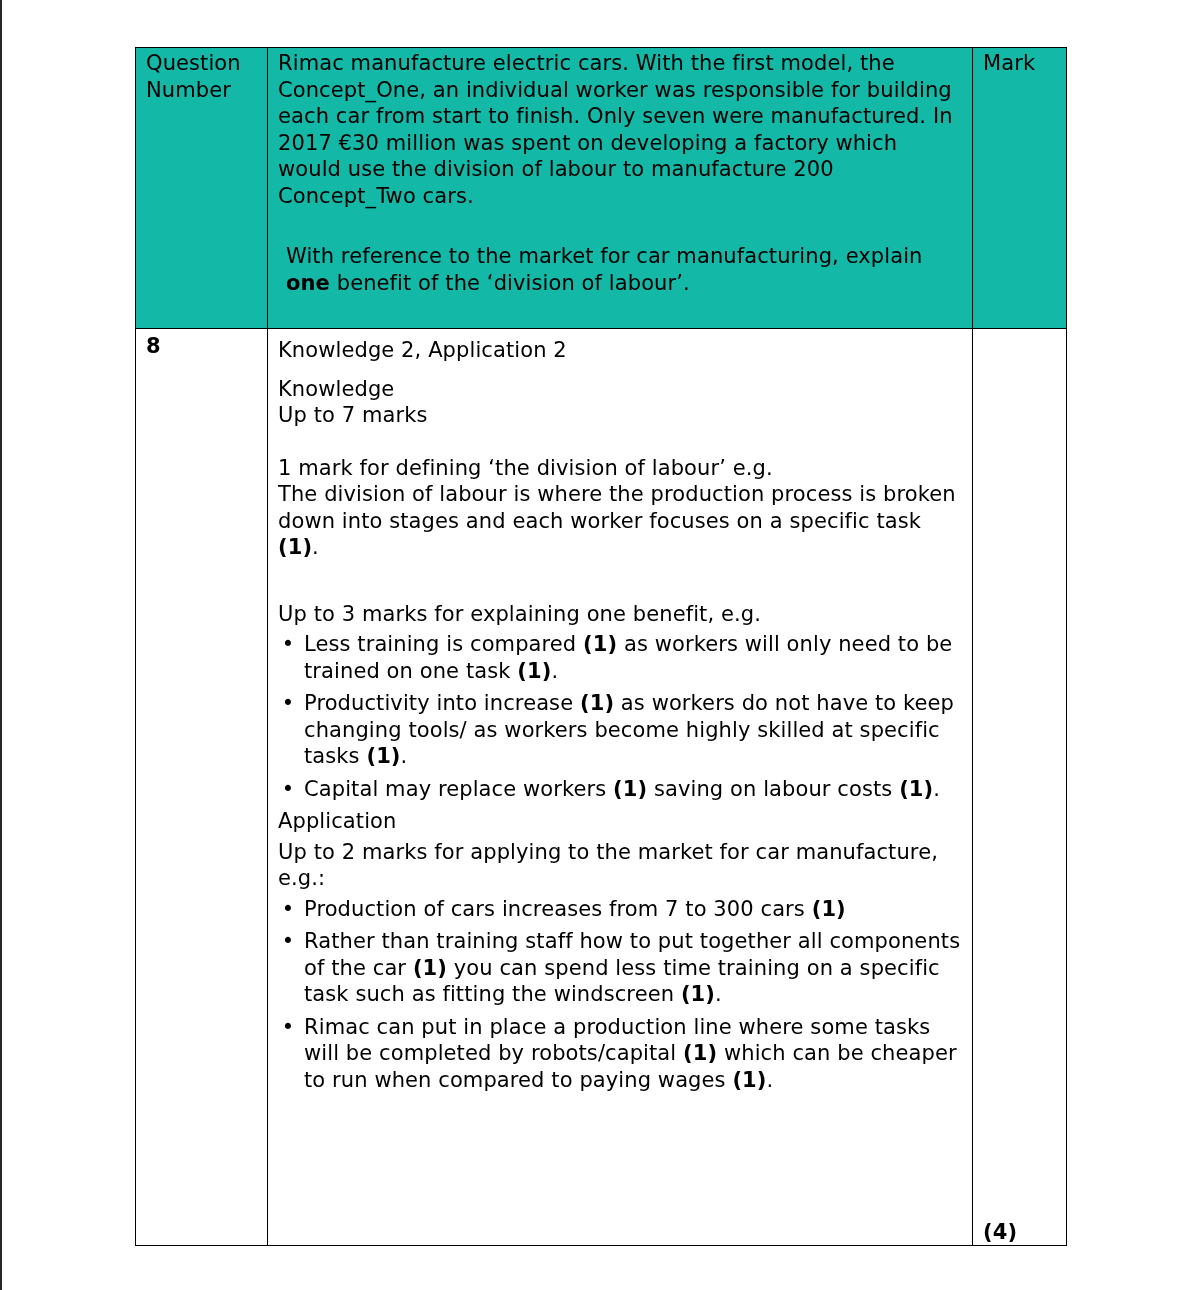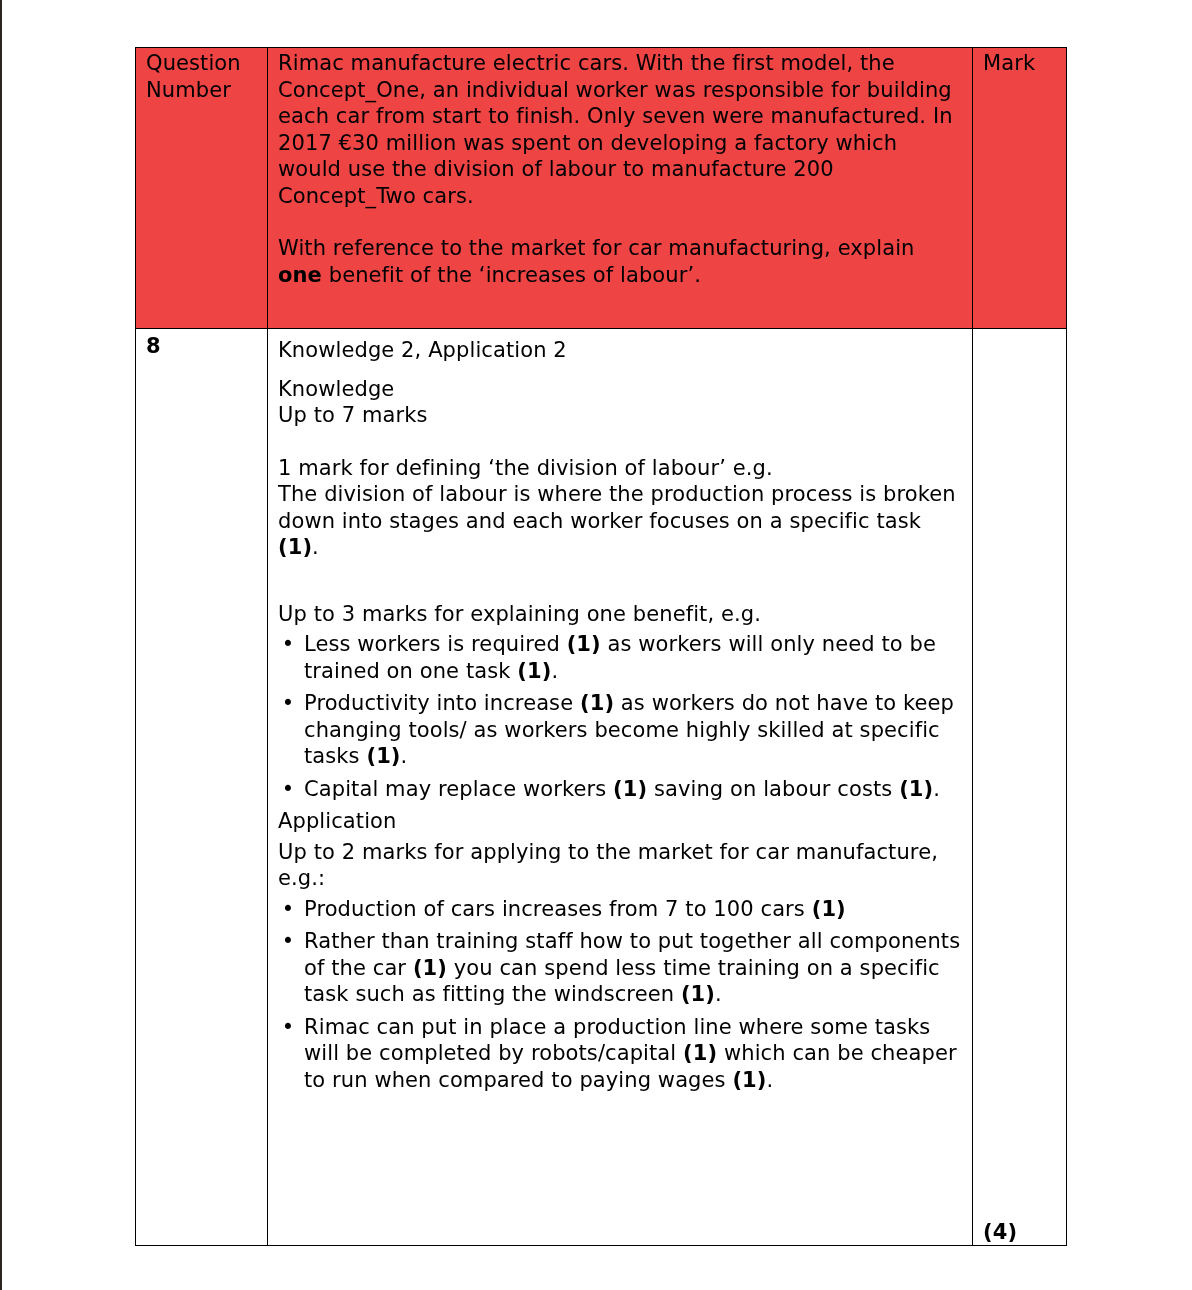--- a/index.html
+++ b/index.html
@@ -10,21 +10,21 @@
     .left-edge { position: absolute; left: 0; top: 0; width: 2px; height: 1290px; background: #2b2521; }
     table.ms {
       position: absolute; left: 135px; top: 47px; width: 931px;
       border-collapse: collapse; table-layout: fixed;
       font-size: 21px; line-height: 26.5px; letter-spacing: 0.1px;
     }
     table.ms td { border: 1.5px solid #000; vertical-align: top; padding: 0; }
     .c1 { width: 131px; }
     .c2 { width: 704px; }
     .c3 { width: 93px; margin-top: 16px; }
-    tr.head td { background: #ef4444; height: 280px; }
+    tr.head td { background: #14b8a6; height: 280px; }
     tr.head .cell-in { padding: 2px 10px 0 10px; }
     tr.body td { height: 916px; }
     .qnum { padding: 4px 10px; font-weight: bold; }
     .ans { padding: 8px 10px 0 10px; }
     .ans p { margin: 0; }
     .gap-s { height: 12px; }
     .gap-m { height: 26px; }
     .gap-l { height: 40px; }
     .h { font-weight: normal; }
     ul.bl { margin: 4px 0 0 0; padding: 0 0 0 26px; list-style: none; }
@@ -43,21 +43,21 @@
 <table class="ms">
   <tbody>
       <tr class="head">
     <td class="c1">
       <div class="cell-in">Question Number</div>
     </td>
     <td class="c2">
       <div class="cell-in">
         <p style="margin:0">Rimac manufacture electric cars. With the first model, the Concept_One, an individual worker was responsible for building each car from start to finish. Only seven were manufactured. In 2017 €30 million was spent on developing a factory which would use the division of labour to manufacture 200 Concept_Two cars.</p>
         <div class="gap-m"></div>
-        <p style="margin:0"><span>With reference to the market for car manufacturing, explain</span><br><b>one</b> <span>benefit of the ‘increases of labour’.</span></p>
+        <p style="margin:8px"><span>With reference to the market for car manufacturing, explain</span><br><b>one</b> <span>benefit of the ‘division of labour’.</span></p>
       </div>
     </td>
     <td class="c3">
       <div class="markhead">Mark</div>
     </td>
   </tr>
   <tr class="body">
     <td class="c1">
       <div class="qnum">8</div>
     </td>
@@ -66,28 +66,28 @@
         <p class="h">Knowledge 2, Application 2</p>
         <div class="gap-s"></div>
         <p class="h">Knowledge</p>
         <p>Up to 7 marks</p>
         <div class="gap-m"></div>
         <p>1 mark for defining ‘the division of labour’ e.g.</p>
         <p><span>The division of labour is where the production process is broken down into stages and each worker focuses on a specific task</span> <b>(1)</b>.</p>
         <div class="gap-l"></div>
         <p>Up to 3 marks for explaining one benefit, e.g.</p>
         <ul class="bl">
-          <li><span>Less workers is required</span> <b>(1)</b> <span>as workers will only need to be trained on one task</span> <b>(1)</b><span>.</span></li>
+          <li><span>Less training is compared</span> <b>(1)</b> <span>as workers will only need to be trained on one task</span> <b>(1)</b><span>.</span></li>
           <li><span>Productivity into increase</span> <b>(1)</b> <span>as workers do not have to keep changing tools/ as workers become highly skilled at specific tasks</span> <b>(1)</b><span>.</span></li>
           <li><span>Capital may replace workers</span> <b>(1)</b> <span>saving on labour costs</span> <b>(1)</b><span>.</span></li>
         </ul>
         <p class="h" style="margin-top:4px">Application</p>
         <p style="margin-top:4px">Up to 2 marks for applying to the market for car manufacture, e.g.:</p>
         <ul class="bl">
-          <li><span>Production of cars increases from 7 to 100 cars</span> <b>(1)</b></li>
+          <li><span>Production of cars increases from 7 to 300 cars</span> <b>(1)</b></li>
           <li><span>Rather than training staff how to put together all components of the car</span> <b>(1)</b> <span>you can spend less time training on a specific task such as fitting the windscreen</span> <b>(1)</b><span>.</span></li>
           <li><span>Rimac can put in place a production line where some tasks will be completed by robots/capital</span> <b>(1)</b> <span>which can be cheaper to run when compared to paying wages</span> <b>(1)</b><span>.</span></li>
         </ul>
       </div>
     </td>
     <td class="c3 markcell">
       <div class="mark-total">(4)</div>
     </td>
   </tr>
 </tbody>

